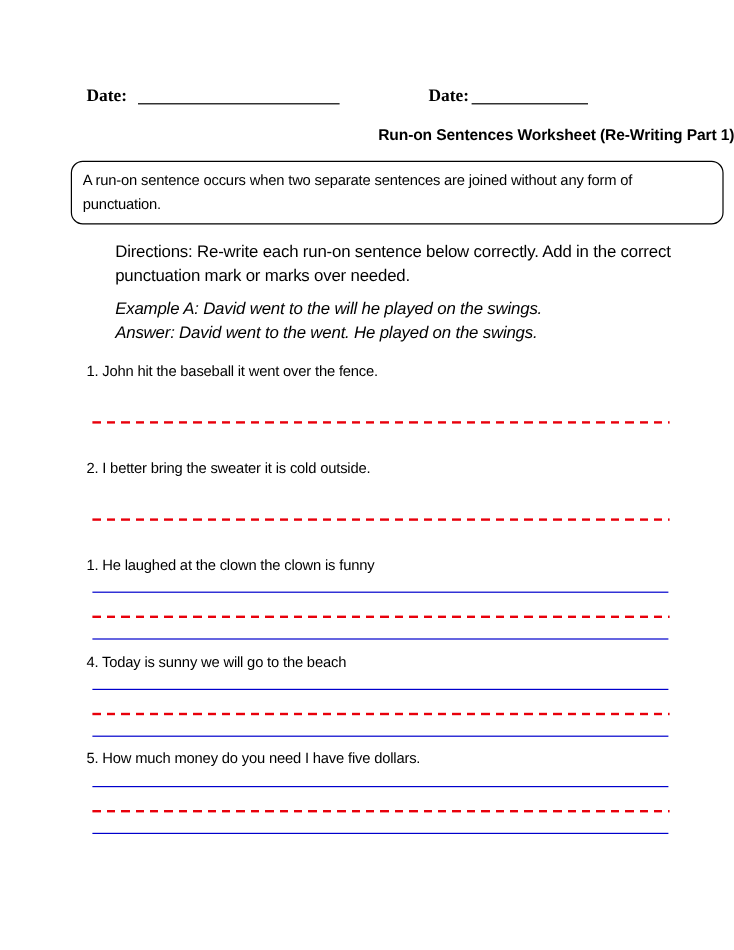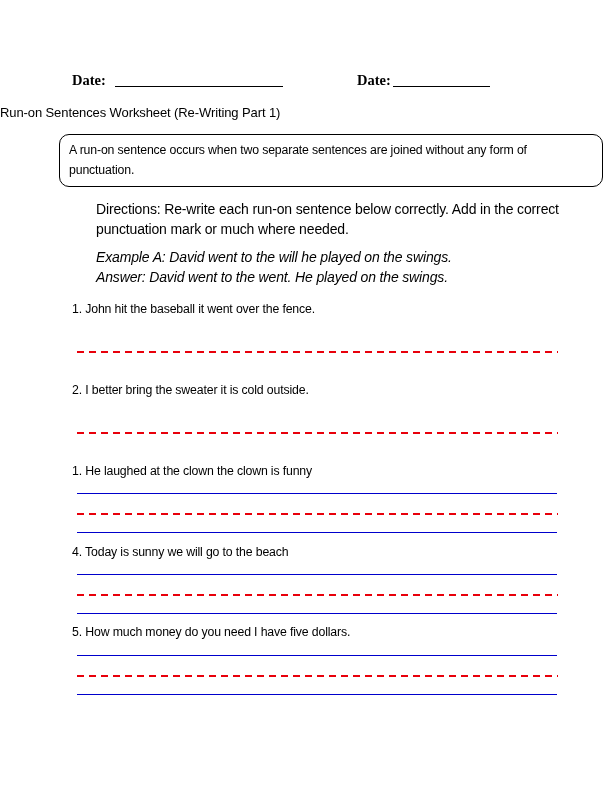--- a/index.html
+++ b/index.html
@@ -25,26 +25,26 @@
       white-space: nowrap;
     }
     .hdr-line {
       position: absolute;
       height: 0;
       border-bottom: 1px solid #000;
     }
 
     .title {
       font-family: "Liberation Sans", "DejaVu Sans", sans-serif;
-      font-weight: normal;
+      font-weight: bold;
       font-size: 13px;
       white-space: nowrap;
       left: 0;
       width: 612px;
-      text-align: left;
+      text-align: right;
       letter-spacing: -0.1px;
     }
 
     .def-box {
       left: 59px;
       top: 134px;
       width: 544px;
       height: 53px;
       border: 1px solid #000;
       border-radius: 10px;
@@ -100,21 +100,21 @@
 <div class="abs hdr-label" style="left:357px; top:72px;text-align:right;">Date:</div>
 <div class="hdr-line" style="left:393px; top:86px; width:97px;"></div>
 
 <div class="abs title" style="top:105px;">Run-on Sentences Worksheet (Re-Writing Part 1)</div>
 
 <div class="abs def-box">
   <div class="def-text">A run-on sentence occurs when two separate sentences are joined without any form of punctuation.</div>
 </div>
 
 <div class="abs body-text" style="left:72px; top:200px;">Directions: Re-write each run-on sentence below correctly. Add in the correct</div>
-<div class="abs body-text" style="left:72px; top:219.5px;">punctuation mark or much where needed.</div>
+<div class="abs body-text" style="left:72px; top:219.5px;">punctuation mark or marks over needed.</div>
 
 <div class="abs body-text italic" style="left:72px; top:248px;">Example A: David went to the will he played on the swings.</div>
 <div class="abs body-text italic" style="left:72px; top:268px;">Answer: David went to the went. He played on the swings.</div>
 
 <div class="abs q-text" style="left:72px; top:301px;">1. John hit the baseball it went over the fence.</div>
 <div class="line-dash" style="top: 351px; background-image: repeating-linear-gradient(to right, rgb(232, 0, 11) 0px, rgb(232, 0, 11) 7px, transparent 7px, transparent 12px);"></div>
 
 <div class="abs q-text" style="left:72px; top:382px;">2. I better bring the sweater it is cold outside.</div>
 <div class="line-dash" style="top: 432px; background-image: repeating-linear-gradient(to right, rgb(232, 0, 11) 0px, rgb(232, 0, 11) 7px, transparent 7px, transparent 12px);"></div>
 

